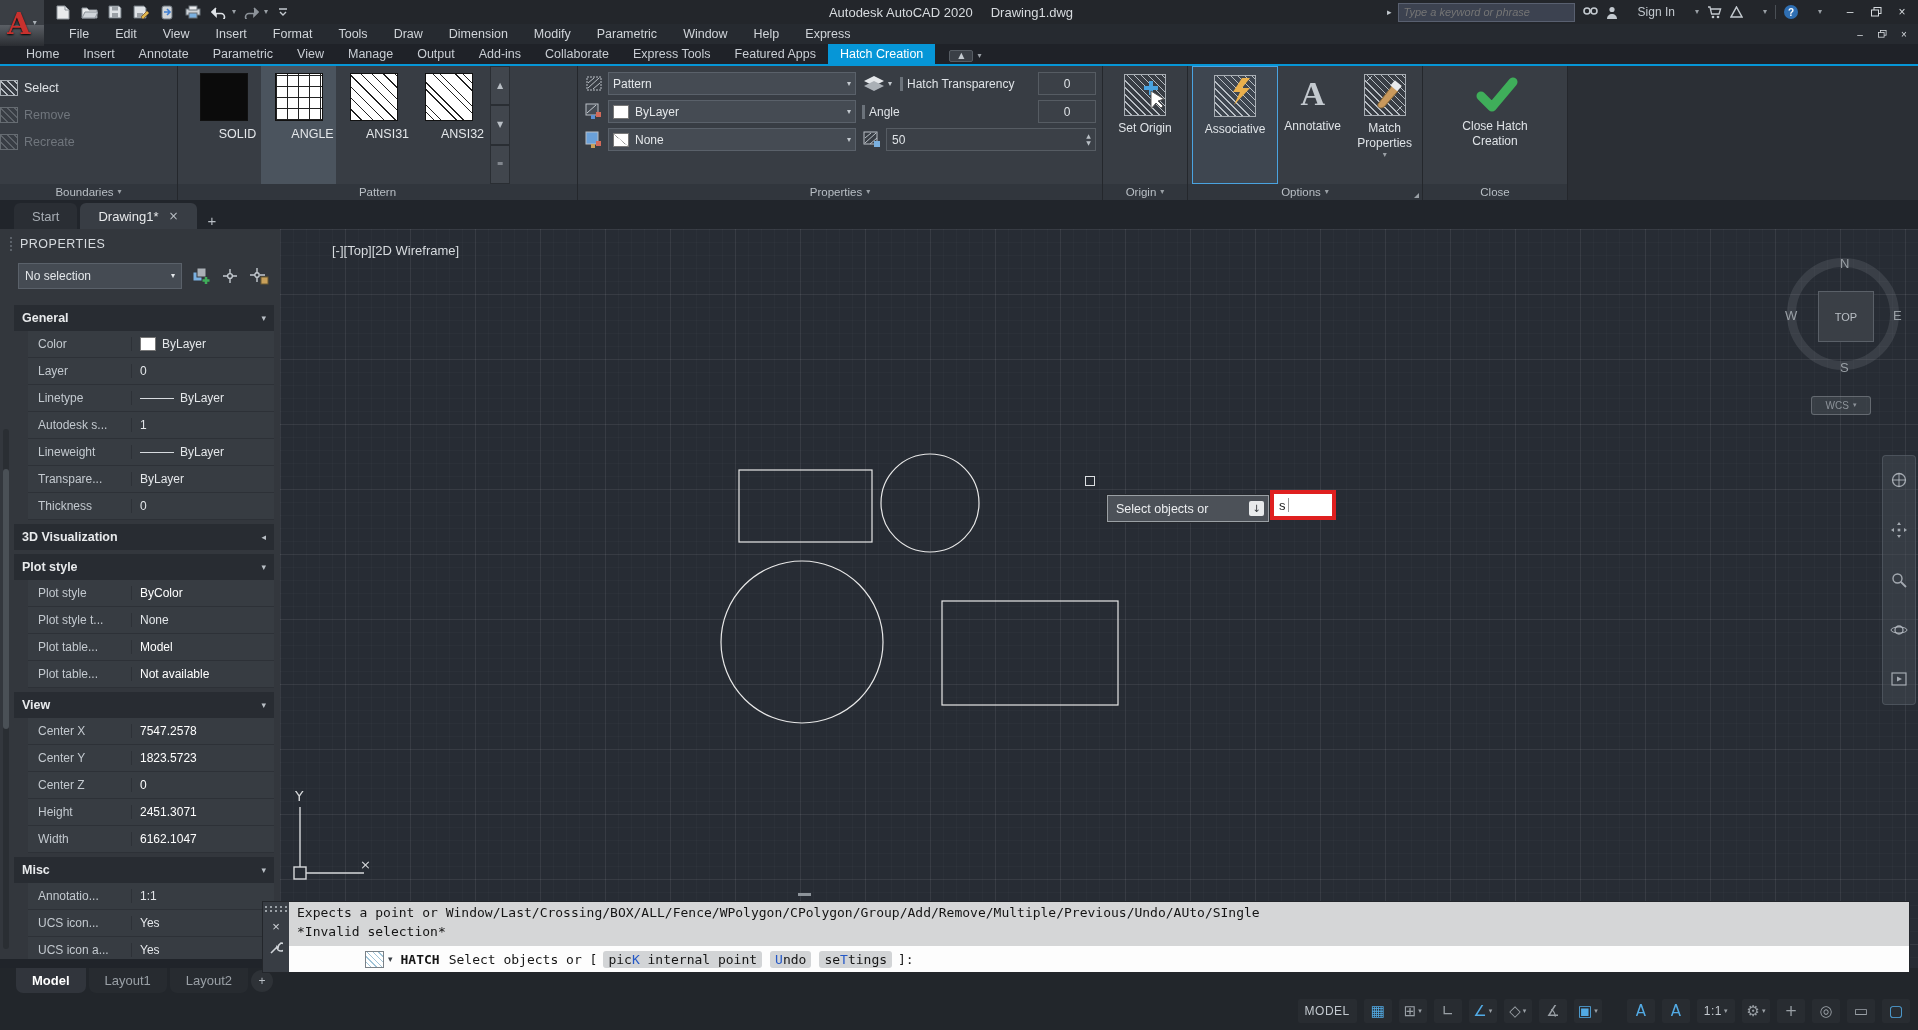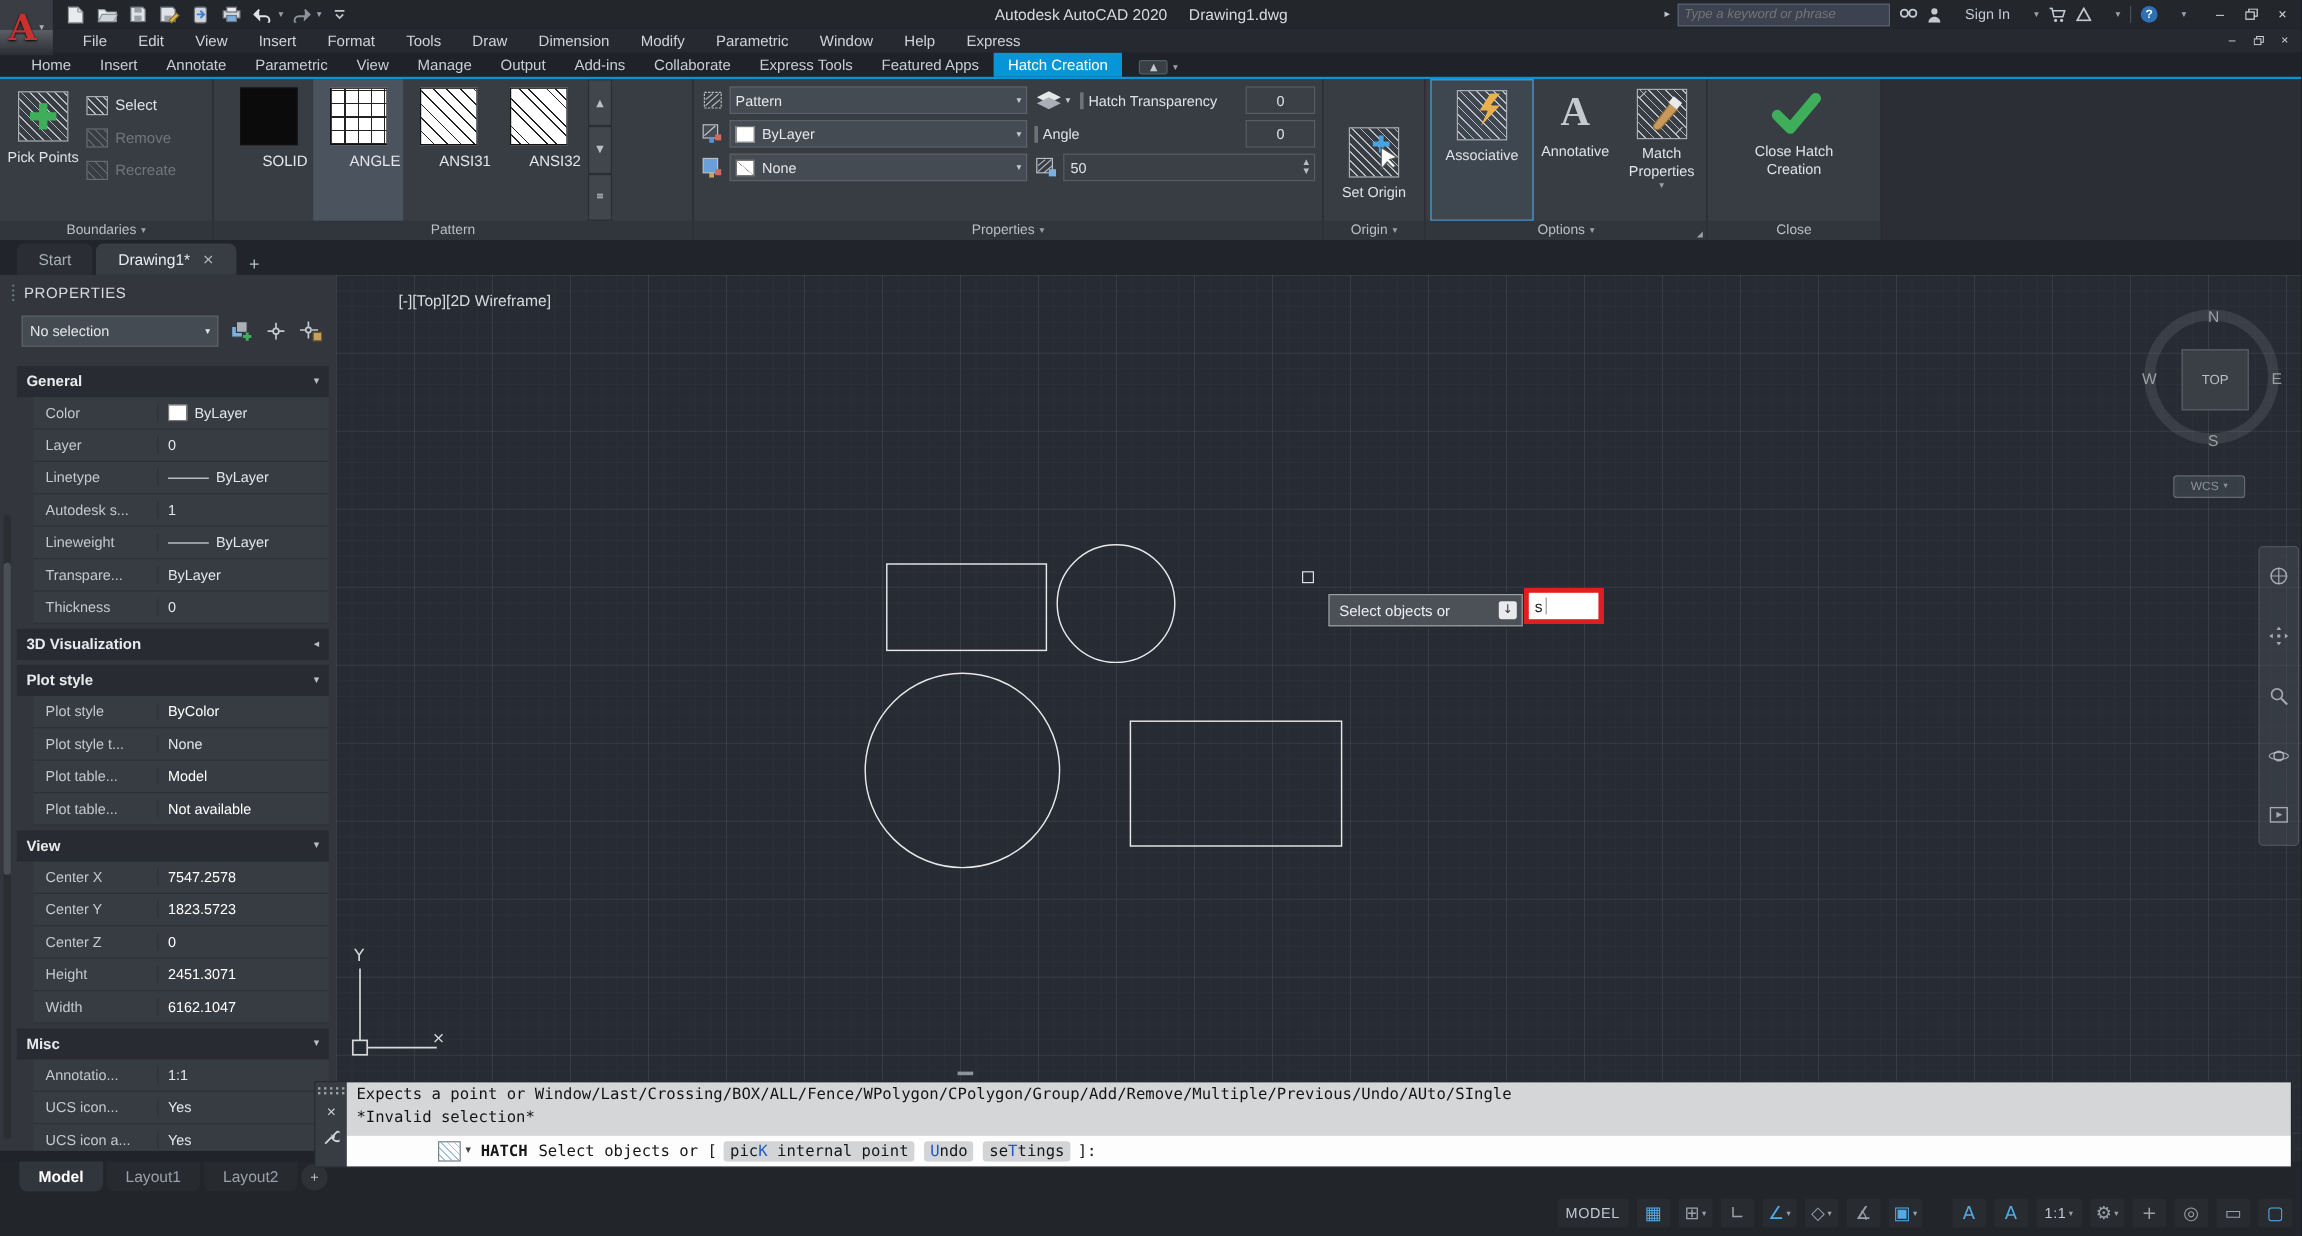--- a/index.html
+++ b/index.html
@@ -360,28 +360,20 @@
     <div id="ribbon-collapse">
       <span class="pill ico">▲</span>
       <span class="tcar ico">▾</span>
     </div>
   </div>
 
   <div id="ribbon">
 
     <div class="panel" id="p-bound">
       <div class="panel-body">
-        <div class="pickcol">
-          <span class="hatchsq" style="width:40px;height:40px">
-            <svg width="40" height="40" style="position:absolute;left:0;top:0">
-                <path d="M20 9v22M9 20h22" stroke="#3fae5a" stroke-width="7"></path>
-              </svg>
-          </span>
-          <span>Pick Points</span>
-        </div>
         <div class="minis">
           <div class="minibtn">
             <span class="hatchsq"></span>
             <span>Select</span>
           </div>
           <div class="minibtn disabled">
             <span class="hatchsq"></span>
             <span>Remove</span>
           </div>
           <div class="minibtn disabled">
@@ -514,21 +506,21 @@
           </div>
         </div>
       </div>
       <div class="panel-label">
         <span>Properties</span>
           <span class="ico">▾</span>
       </div>
     </div>
 
     <div class="panel" id="p-origin">
-      <div class="panel-body" style="justify-content:center;margin-top:32px;">
+      <div class="panel-body" style="justify-content:center;">
         <div class="obtn" style="width:64px;">
           <span class="bigico hatchsq">
             <svg width="40" height="40" style="position:absolute;left:0;top:0">
                 <path d="M26 6v14M19 13h14" stroke="#4aa3e0" stroke-width="4"></path>
                 <path d="M26 16 26 34 31 28 36 33 38 31 33 26 39 24z" fill="#fff" stroke="#555"></path>
               </svg>
           </span>
           <span>Set Origin</span>
         </div>
       </div>

